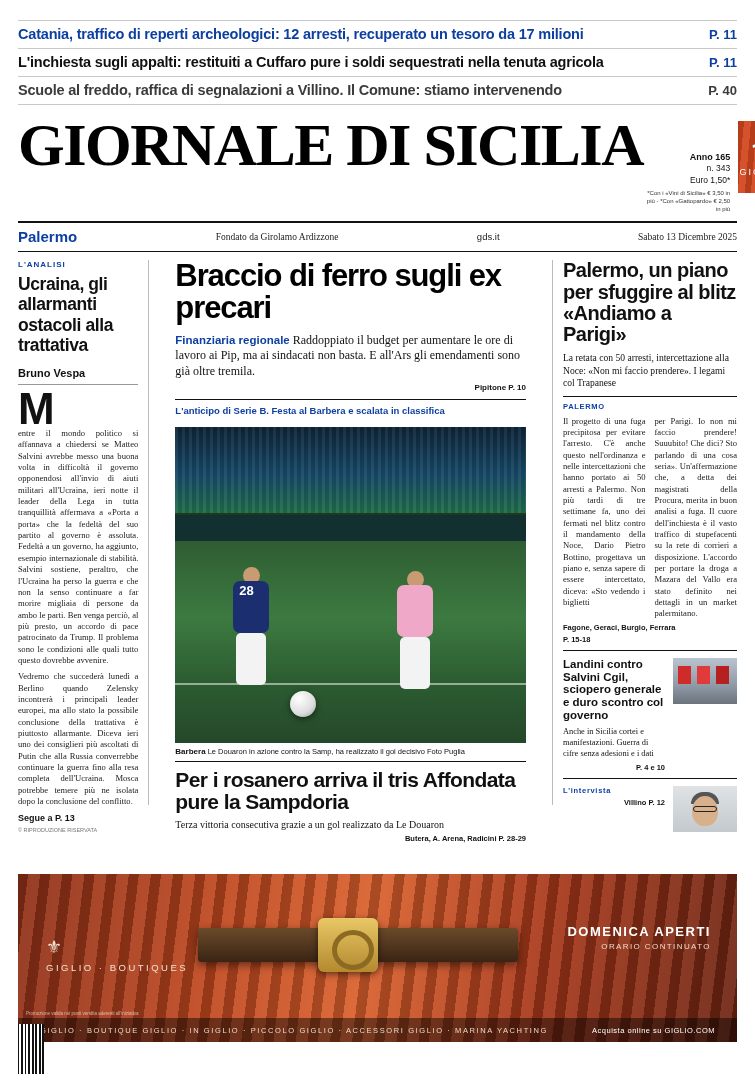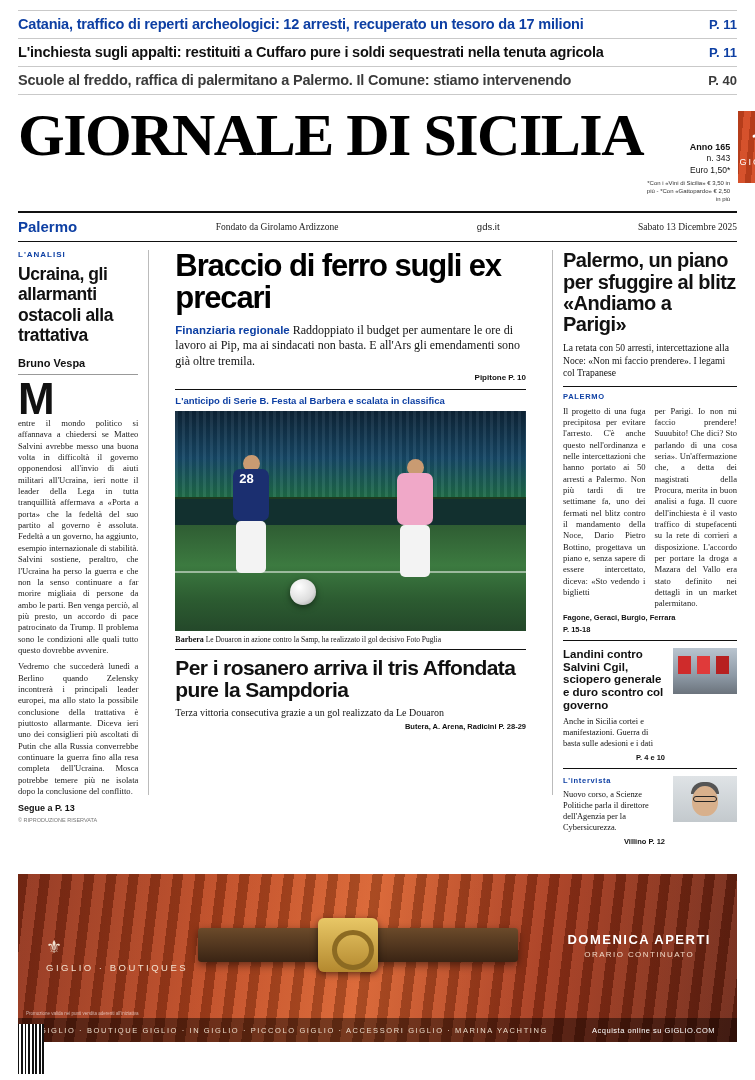--- a/index.html
+++ b/index.html
@@ -7,21 +7,21 @@
   body {
     width: 755px; height: 1080px;
     background: #ffffff;
     font-family: "Liberation Serif", serif;
     color: #111;
     overflow: hidden;
   }
   .page { position: relative; width:755px; height:1080px; padding: 0 18px; }
 
   
-  .teasers { padding-top: 10px; }
+  .teasers { padding-top: 20px; }
   .teaser {
     display: flex; align-items: baseline; justify-content: space-between;
     border-bottom: 1px solid #c9c9c9;
     padding: 5px 0 6px 0;
   }
   .teaser:first-child { border-top: 1px solid #c9c9c9; }
   .teaser-text { font-family: "Liberation Sans", sans-serif; font-weight: bold; font-size: 14.5px; letter-spacing: -0.2px; }
   .teaser-1 .teaser-text { color: #0d3fa3; }
   .teaser-3 .teaser-text { color: #3b3b3b; }
   .teaser-page { font-family: "Liberation Sans", sans-serif; font-weight: bold; font-size: 13px; white-space: nowrap; padding-left: 10px;}
@@ -92,21 +92,21 @@
     font-family:"Liberation Sans", sans-serif; font-weight:bold;
     font-size:31px; line-height:1.02; letter-spacing:-1.1px; color:#000;
   }
   .lead-sub { margin-top:9px; font-family:"Liberation Serif", serif; font-size:12px; line-height:1.3; }
   .lead-sub .blue { color:#0d3fa3; font-family:"Liberation Sans", sans-serif; font-weight:bold; font-size:11.5px; }
   .lead-credit { text-align:right; font-family:"Liberation Sans", sans-serif; font-weight:bold; font-size:8px; margin-top:4px; }
   .photo-kicker {
     border-top:1px solid #111; margin-top:7px; padding-top:5px;
     font-family:"Liberation Sans", sans-serif; font-weight:bold; font-size:9.5px; color:#0d3fa3;
   }
-  .photo { position:relative; height:220px; margin-top:5px; overflow:hidden; background:#1d3a1f; }
+  .photo { position:relative; height:316px; margin-top:11px; overflow:hidden; background:#1d3a1f; }
   .photo .pitch { position:absolute; inset:0; background:
       linear-gradient(180deg,#2f5d33 0%, #3c7a40 38%, #2c5c31 70%, #24482a 100%); }
   .photo .stands { position:absolute; top:0; left:0; right:0; height:86px;
       background: linear-gradient(180deg,#0d2338 0%, #16496b 55%, #1f6f4a 100%); opacity:.95;}
   .photo .crowdblur { position:absolute; top:0; left:0; right:0; height:86px;
       background: repeating-linear-gradient(90deg, rgba(255,255,255,.06) 0 3px, rgba(0,0,0,.07) 3px 7px);}
   .photo .line { position:absolute; left:0; right:0; height:2px; background:rgba(255,255,255,.5); }
   .photo .ball { position:absolute; width:26px; height:26px; border-radius:50%;
       background: radial-gradient(circle at 35% 30%, #fff, #ddd 60%, #999); left:115px; bottom:26px;
       box-shadow: 0 2px 6px rgba(0,0,0,.5);}
@@ -116,21 +116,21 @@
   .pl .legs { width:30px; height:52px; margin:0 auto; background:#f3f3f3; border-radius:5px; }
   .pl .num { position:absolute; top:16px; left:6px; color:#fff; font-family:"Liberation Sans", sans-serif; font-weight:bold; font-size:13px;}
   .p1 { left:58px; bottom:58px; }
   .p1 .torso { background:#1b2f70; }
   .p2 { left:222px; bottom:54px; }
   .p2 .torso { background:#f0a8c8; }
   .p3 { left:332px; bottom:66px; }
   .p3 .torso { background:#1b2f70; }
   .sponsorband { position:absolute; top:88px; left:0; right:0; height:26px; background:rgba(10,40,60,.55);}
   .photo-caption {
-    font-family:Liberation Serif, serif; font-size:7.5px; margin-top:4px; color:#111;
+    font-family:Liberation Sans, sans-serif; font-size:7.5px; margin-top:4px; color:#111;
     border-bottom:1px solid #111; padding-bottom:5px;
   }
   .photo-caption b { font-size:8px; }
   .sport-head {
     font-family:"Liberation Sans", sans-serif; font-weight:bold; font-size:21px;
     line-height:1.05; letter-spacing:-0.6px; margin-top:7px;
   }
   .sport-sub { font-family:"Liberation Serif", serif; font-size:10px; margin-top:6px; }
   .sport-credit { text-align:right; font-family:"Liberation Sans", sans-serif; font-weight:bold; font-size:7.5px; margin-top:4px; }
 
@@ -167,21 +167,21 @@
   }
   .ad .folds { position:absolute; inset:0;
      background: repeating-linear-gradient(97deg, rgba(0,0,0,.22) 0 10px, rgba(255,255,255,.07) 10px 22px);}
   .ad-left { position:absolute; left:28px; top:62px; color:#f2e3d2; font-family:"Liberation Sans", sans-serif; font-size:9.5px; letter-spacing:2.5px;}
   .ad-left .lily { font-size:18px; display:block; margin-bottom:4px;}
   .belt { position:absolute; left:180px; top:54px; width:320px; height:34px;
      background: linear-gradient(180deg,#6b4a2a, #3a2414); border-radius:3px; box-shadow:0 3px 8px rgba(0,0,0,.5);}
   .buckle { position:absolute; left:300px; top:44px; width:60px; height:54px;
      background: linear-gradient(180deg,#e8c766,#b4892f); border-radius:6px; box-shadow:0 2px 7px rgba(0,0,0,.55);}
   .buckle:after { content:""; position:absolute; left:14px; top:12px; width:32px; height:30px; border:5px solid #8c6a22; border-radius:50%;}
-  .ad-right { position:absolute; right:26px; top:58px; text-align:center; color:#fff; font-family:"Liberation Sans", sans-serif;}
+  .ad-right { position:absolute; right:26px; top:50px; text-align:right; color:#fff; font-family:"Liberation Sans", sans-serif;}
   .ad-right .l1 { font-size:13px; letter-spacing:1.5px; font-weight:bold;}
   .ad-right .l2 { font-size:8px; letter-spacing:1.4px; margin-top:3px; color:#f0d9c6;}
   .ad-strip { position:absolute; left:0; right:0; bottom:0; height:24px; background:rgba(0,0,0,.45);
      display:flex; align-items:center; justify-content:space-between; padding:0 22px;}
   .ad-strip .brands { color:#e9d9c8; font-family:"Liberation Sans", sans-serif; font-size:7.5px; letter-spacing:1.6px;}
   .ad-strip .shop { color:#fff; font-family:"Liberation Sans", sans-serif; font-size:7.5px; letter-spacing:.5px;}
   .ad-fine { position:absolute; left:8px; bottom:26px; color:rgba(255,255,255,.6); font-size:4.5px; font-family:"Liberation Sans", sans-serif;}
 
   .barcode { position:absolute; left:18px; bottom:6px; width:26px; height:50px;
      background: repeating-linear-gradient(90deg,#111 0 1.5px, #fff 1.5px 3.5px);}
@@ -194,21 +194,21 @@
   <div class="teasers">
     <div class="teaser teaser-1">
       <div class="teaser-text">Catania, traffico di reperti archeologici: 12 arresti, recuperato un tesoro da 17 milioni</div>
       <div class="teaser-page">P.  11</div>
     </div>
     <div class="teaser teaser-2">
       <div class="teaser-text">L'inchiesta sugli appalti: restituiti a Cuffaro pure i soldi sequestrati nella tenuta agricola</div>
       <div class="teaser-page">P.  11</div>
     </div>
     <div class="teaser teaser-3">
-      <div class="teaser-text">Scuole al freddo, raffica di palermitano a Palermo. Il Comune: stiamo intervenendo</div>
+      <div class="teaser-text">Scuole al freddo, raffica di segnalazioni a Villino. Il Comune: stiamo intervenendo</div>
       <div class="teaser-page">P. 40</div>
     </div>
   </div>
 
   <div class="masthead">
     <div class="logo">GIORNALE DI SICILIA</div>
     <div class="masthead-right">
       <div class="issue">
         <div class="anno">Anno 165</div>
         <div>n. 343</div>
@@ -299,36 +299,35 @@
         <p>per Parigi. Io non mi faccio prendere! Suuubito! Che dici? Sto parlando di una cosa seria». Un'affermazione che, a detta dei magistrati della Procura, merita in buon analisi a fuga. Il cuore dell'inchiesta è il vasto traffico di stupefacenti su la rete di corrieri a disposizione. L'accordo per portare la droga a Mazara del Vallo era stato definito nei dettagli in un market palermitano.</p>
       </div>
       <div class="r-credit">Fagone, Geraci, Burgio, Ferrara</div>
       <div class="r-credit pg">P. 15-18</div>
 
       <div class="rule"></div>
 
       <div class="briefs">
         <div class="brief-text">
           <div class="brief-title">Landini contro Salvini Cgil, sciopero generale e duro scontro col governo</div>
-          <div class="brief-body">Anche in Sicilia cortei e manifestazioni. Guerra di basta sulle adesioni e i dati</div>
+          <div class="brief-body">Anche in Sicilia cortei e manifestazioni. Guerra di cifre senza adesioni e i dati</div>
           <div class="brief-credit">P. 4 e 10</div>
         </div>
         <div class="thumb thumb-protest">
           <div class="flag f1"></div>
             <div class="flag f2"></div>
             <div class="flag f3"></div>
         </div>
       </div>
 
       <div class="rule"></div>
 
       <div class="briefs">
         <div class="brief-text">
           <div class="intervista-kicker">L'intervista</div>
-          <div class="brief-body">Nuovo corso, a Scienze Politiche parla il direttore dell'Agenzia per la Cybersicurezza.</div>
           <div class="brief-credit">Villino  P. 12</div>
         </div>
         <div class="thumb thumb-man">
           <div class="hair"></div>
             <div class="face"></div>
             <div class="glasses"></div>
         </div>
       </div>
     </div>
   </div>

